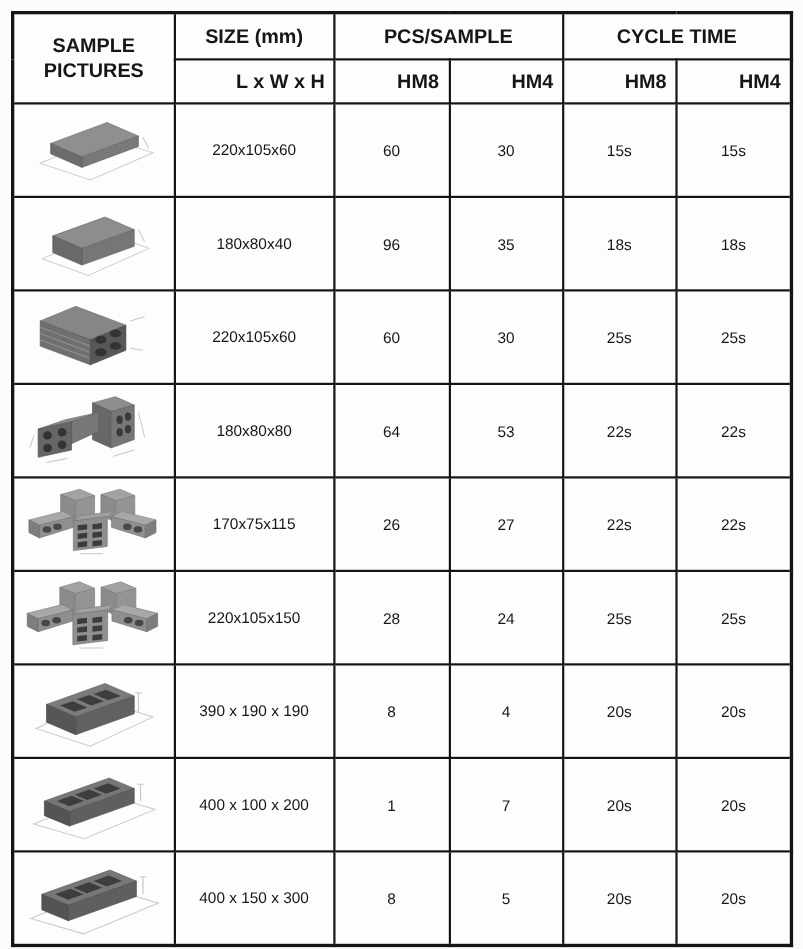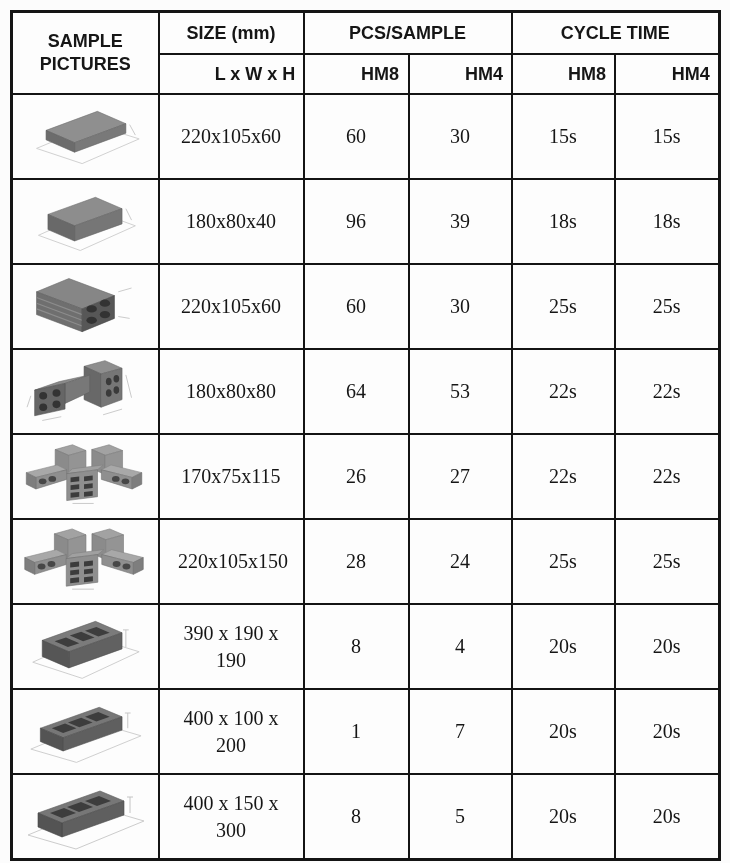--- a/index.html
+++ b/index.html
@@ -22,22 +22,22 @@
   }
   th{
     font-weight:bold;font-size:18px;line-height:1.25;
     font-family:Liberation Sans, sans-serif;
   }
   tr.h1 th{height:40px;}
   tr.h2 th{height:38px;padding-left:48px;}
   th.sample{line-height:1.3;padding:0 14px;}
   tbody td{
     height:83px;
-    font-family:Liberation Serif, serif;
-    font-size:20px;
+    font-family:Liberation Sans, sans-serif;
+    font-size:14px;
     border-radius:11px;
   }
   td.pic{background:#fdfdfd;}
   td.pic svg{display:block;margin:0 auto;}
   .sz{display:inline-block;max-width:106px;line-height:1.35;}
   .defs{position:absolute;width:0;height:0;overflow:hidden;}
 </style>
 </head>
 <body>
 
@@ -189,21 +189,21 @@
     </tr>
 
     <tr>
       <td class="pic">
         <svg width="126" height="76">
             <use href="#pic-brick-thick"></use>
           </svg>
       </td>
       <td><span class="sz">180x80x40</span></td>
       <td>96</td>
-      <td>39</td>
+      <td>35</td>
       <td>18s</td>
       <td>18s</td>
     </tr>
 
     <tr>
       <td class="pic">
         <svg width="126" height="76">
             <use href="#pic-hollow-brick-stack"></use>
           </svg>
       </td>

